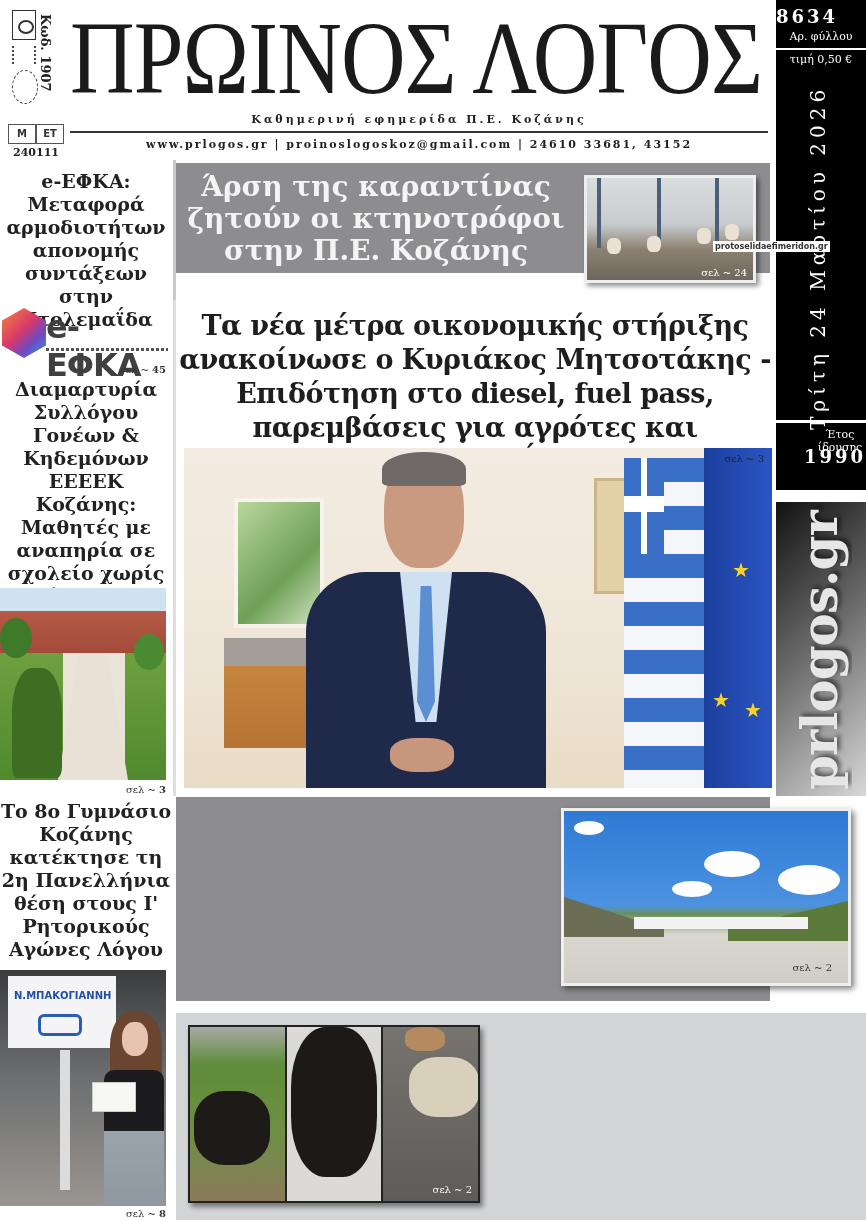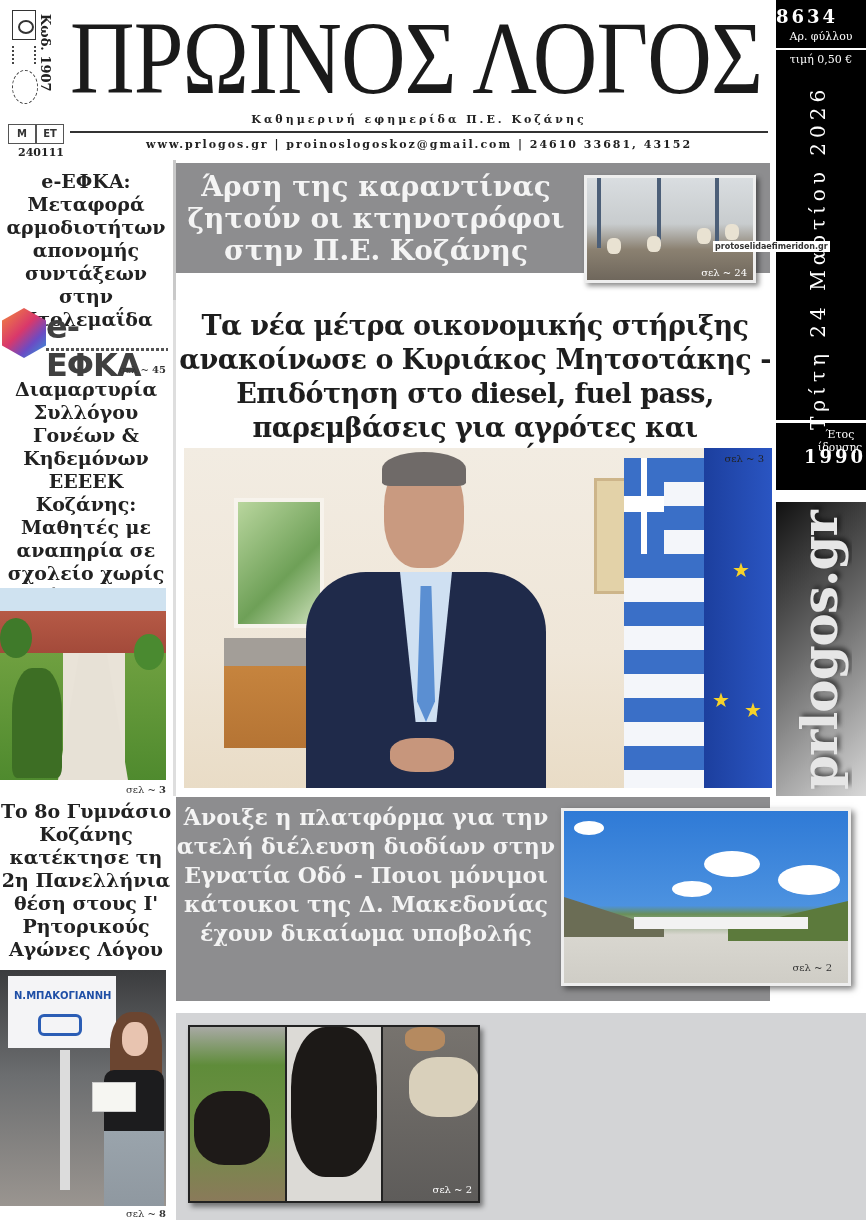--- a/index.html
+++ b/index.html
@@ -8,21 +8,21 @@
 
   
   .masthead-left { position: absolute; left: 8px; top: 6px; width: 56px; height: 150px; }
   .seal-box { position: absolute; left: 4px; top: 4px; width: 24px; height: 30px; border: 1px solid #333; }
   .seal-box::after { content: ""; position: absolute; left: 5px; top: 9px; width: 12px; height: 10px; border-radius: 50%; border: 2px solid #333; }
   .seal-stamp { position: absolute; left: 4px; top: 40px; width: 24px; height: 18px; border-left: 2px dotted #444; border-right: 2px dotted #444; }
   .seal-oval { position: absolute; left: 4px; top: 64px; width: 26px; height: 34px; border: 1px dashed #444; border-radius: 50%; }
   .kod-text { position: absolute; left: 30px; top: 8px; writing-mode: vertical-rl; font-family: "DejaVu Serif", serif; font-weight: bold; font-size: 13px; color: #222; }
   .met-box { position: absolute; left: 0px; top: 118px; width: 56px; height: 20px; display: flex; }
   .met-box span { flex: 1; border: 1px solid #555; font-family: "DejaVu Sans", sans-serif; font-size: 10px; font-weight: bold; text-align: center; line-height: 18px; color: #333; }
-  .met-code { position: absolute; left: 0px; top: 140px; width: 56px; font-family: "DejaVu Serif", serif; font-weight: bold; font-size: 11px; text-align: right; color: #222; }
+  .met-code { position: absolute; left: 0px; top: 140px; width: 56px; font-family: "DejaVu Serif", serif; font-weight: bold; font-size: 11px; text-align: center; color: #222; }
 
   .paper-title { position: absolute; left: 70px; top: 8px; width: 700px; text-align: center; font-family: "Liberation Serif", serif; font-size: 104px; line-height: 100px; letter-spacing: -1px; color: #1a1a1a; transform: scaleX(0.86); transform-origin: 0 0; white-space: nowrap; }
   .paper-subtitle { position: absolute; left: 70px; top: 113px; width: 698px; text-align: center; font-family: "DejaVu Serif", serif; font-weight: bold; font-size: 11px; letter-spacing: 3px; color: #222; }
   .mast-rule { position: absolute; left: 70px; top: 131px; width: 698px; height: 2px; background: #333; }
   .contact-line { position: absolute; left: 70px; top: 138px; width: 698px; text-align: center; font-family: "DejaVu Serif", serif; font-weight: bold; font-size: 11px; letter-spacing: 2px; color: #222; }
 
   
   .right-col { position: absolute; left: 776px; top: 0; width: 90px; height: 490px; background: #000; color: #fff; }
   .issue-num { position: absolute; left: 0; top: 6px; width: 109px; text-align: left; font-family: "DejaVu Serif", serif; font-weight: bold; font-size: 18px; letter-spacing: 3px; }
   .issue-label { position: absolute; left: 0; top: 30px; width: 90px; text-align: center; font-family: "DejaVu Serif", serif; font-size: 11px; }
@@ -217,21 +217,20 @@
       <div class="shirt"></div>
       <div class="tie"></div>
     <div class="head"></div>
       <div class="hair"></div>
       <div class="hands"></div>
   </div>
   <div class="main-page">σελ ~ 3</div>
 </div>
 
 <div class="toll-story">
-  <div class="toll-text">Άνοιξε η πλατφόρμα για την ατελή διέλευση διοδίων στην Εγνατία Οδό - Ποιοι μόνιμοι κάτοικοι της Δ. Μακεδονίας έχουν δικαίωμα υποβολής</div>
   <div class="toll-photo">
     <div class="cloud" style="left:140px; top:40px; width:56px; height:26px;"></div>
     <div class="cloud" style="left:214px; top:54px; width:62px; height:30px;"></div>
     <div class="cloud" style="left:108px; top:70px; width:40px; height:16px;"></div>
     <div class="cloud" style="left:10px; top:10px; width:30px; height:14px;"></div>
     <div class="hill-l"></div>
       <div class="hill-r"></div>
     <div class="canopy"></div>
     <div class="page">σελ ~ 2</div>
   </div>

